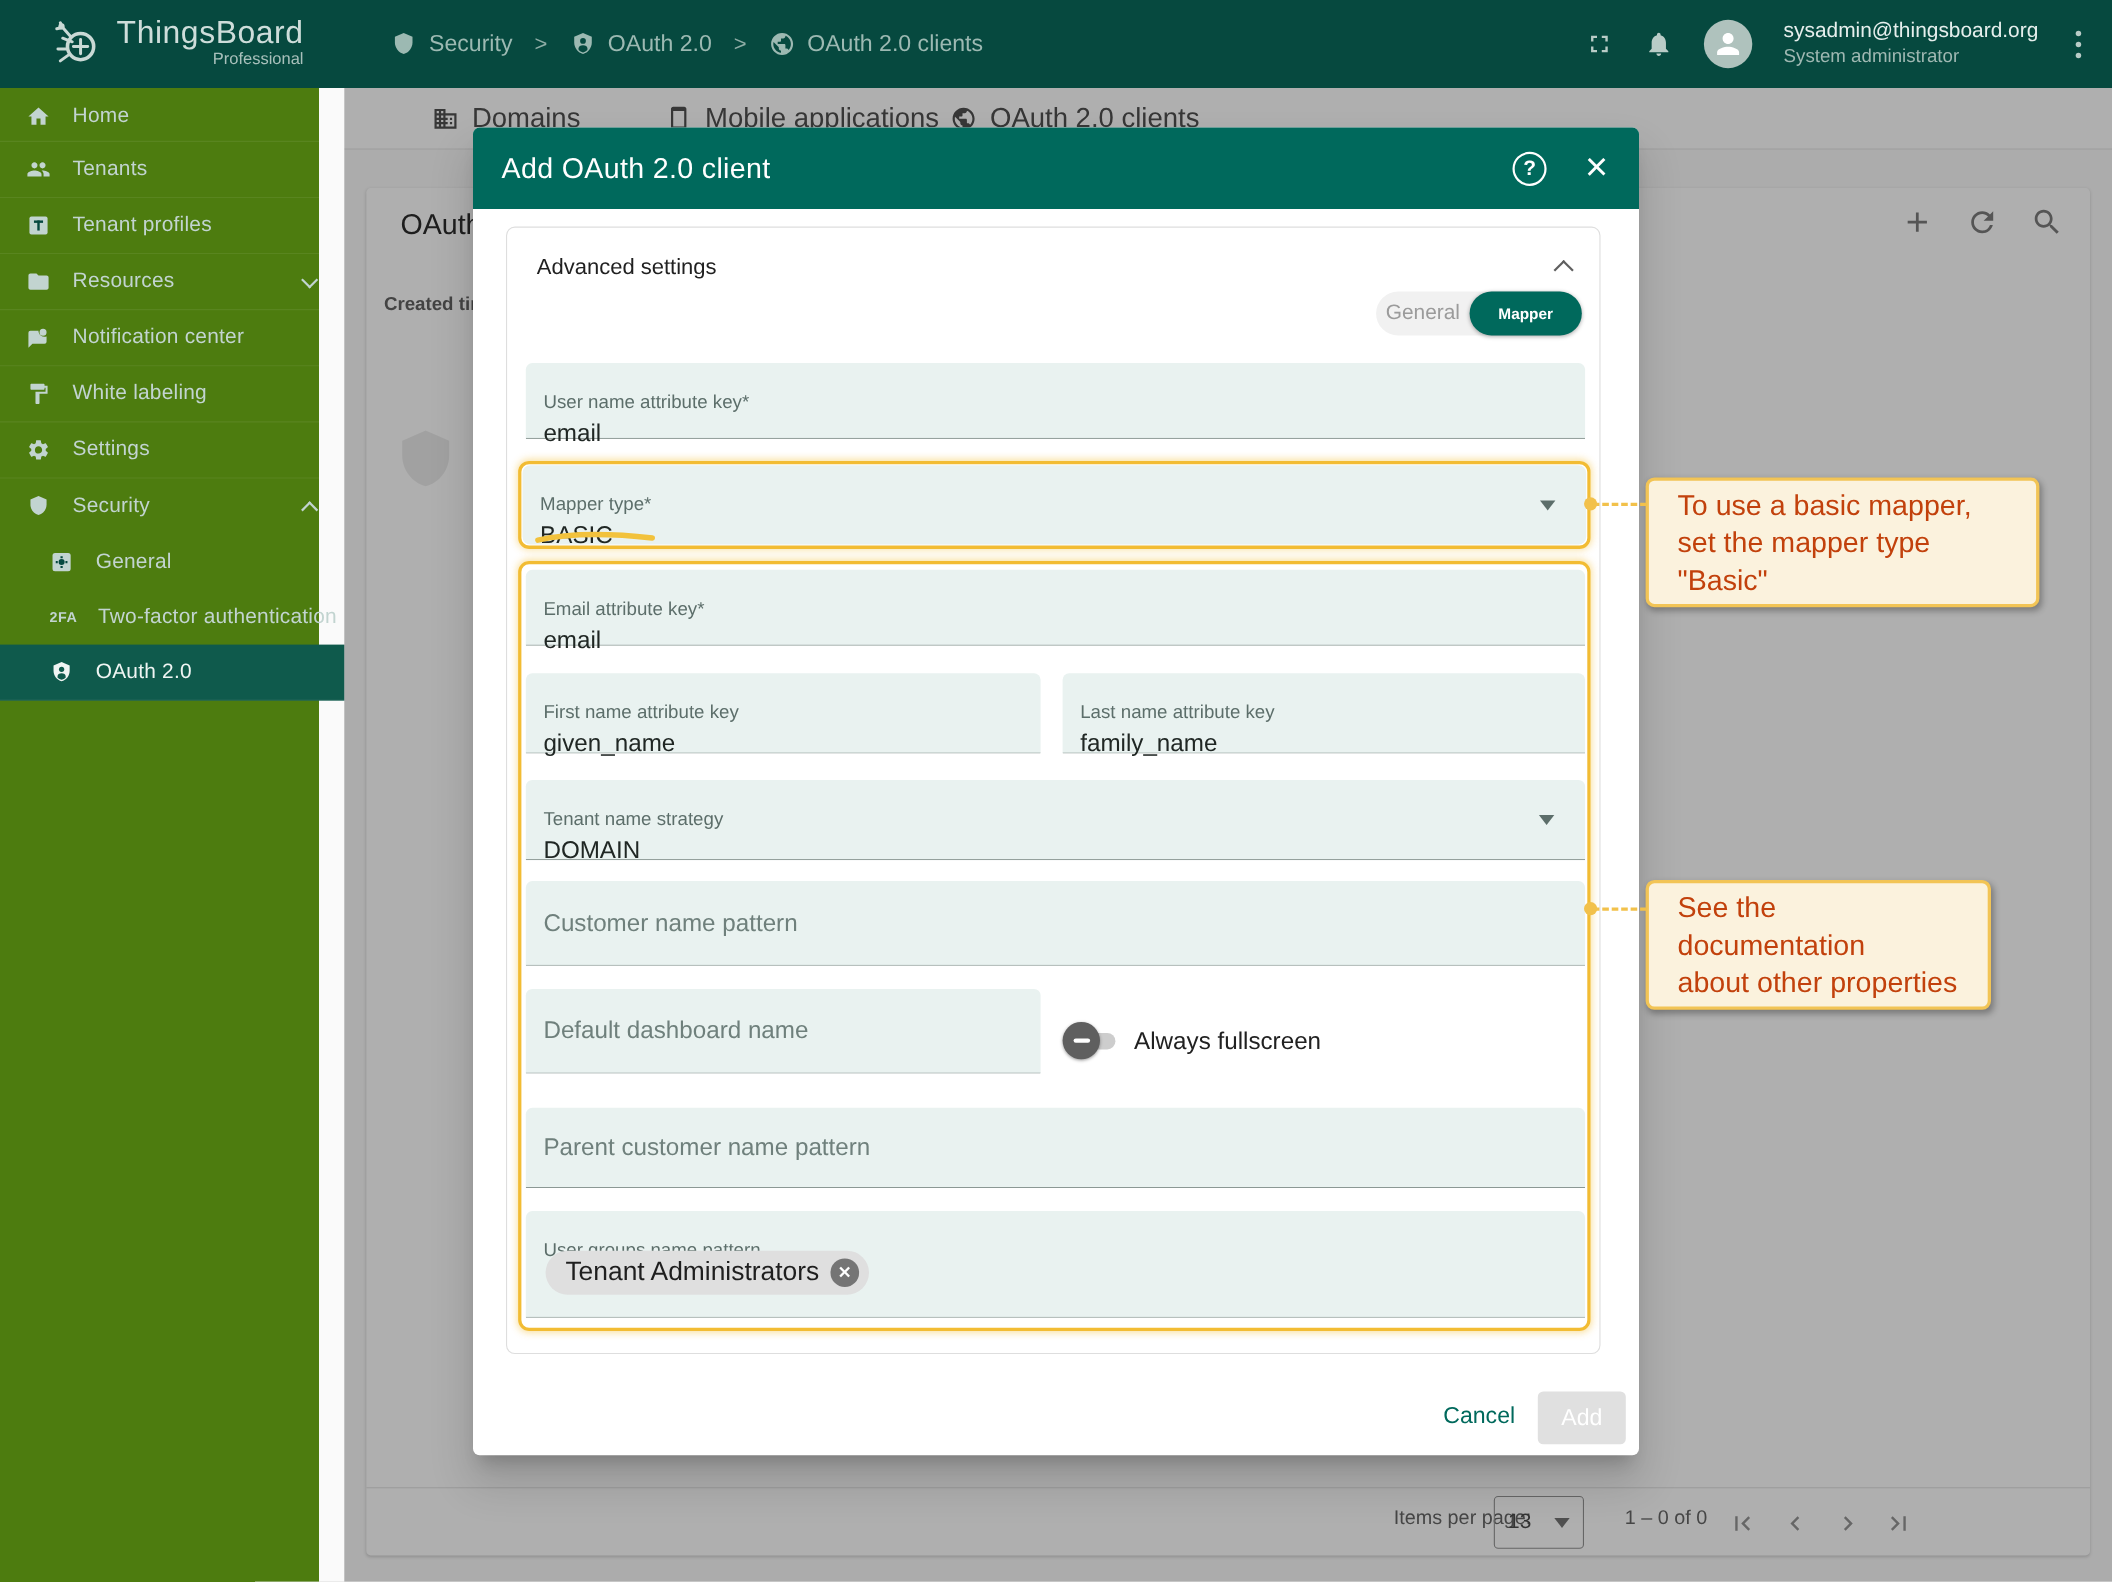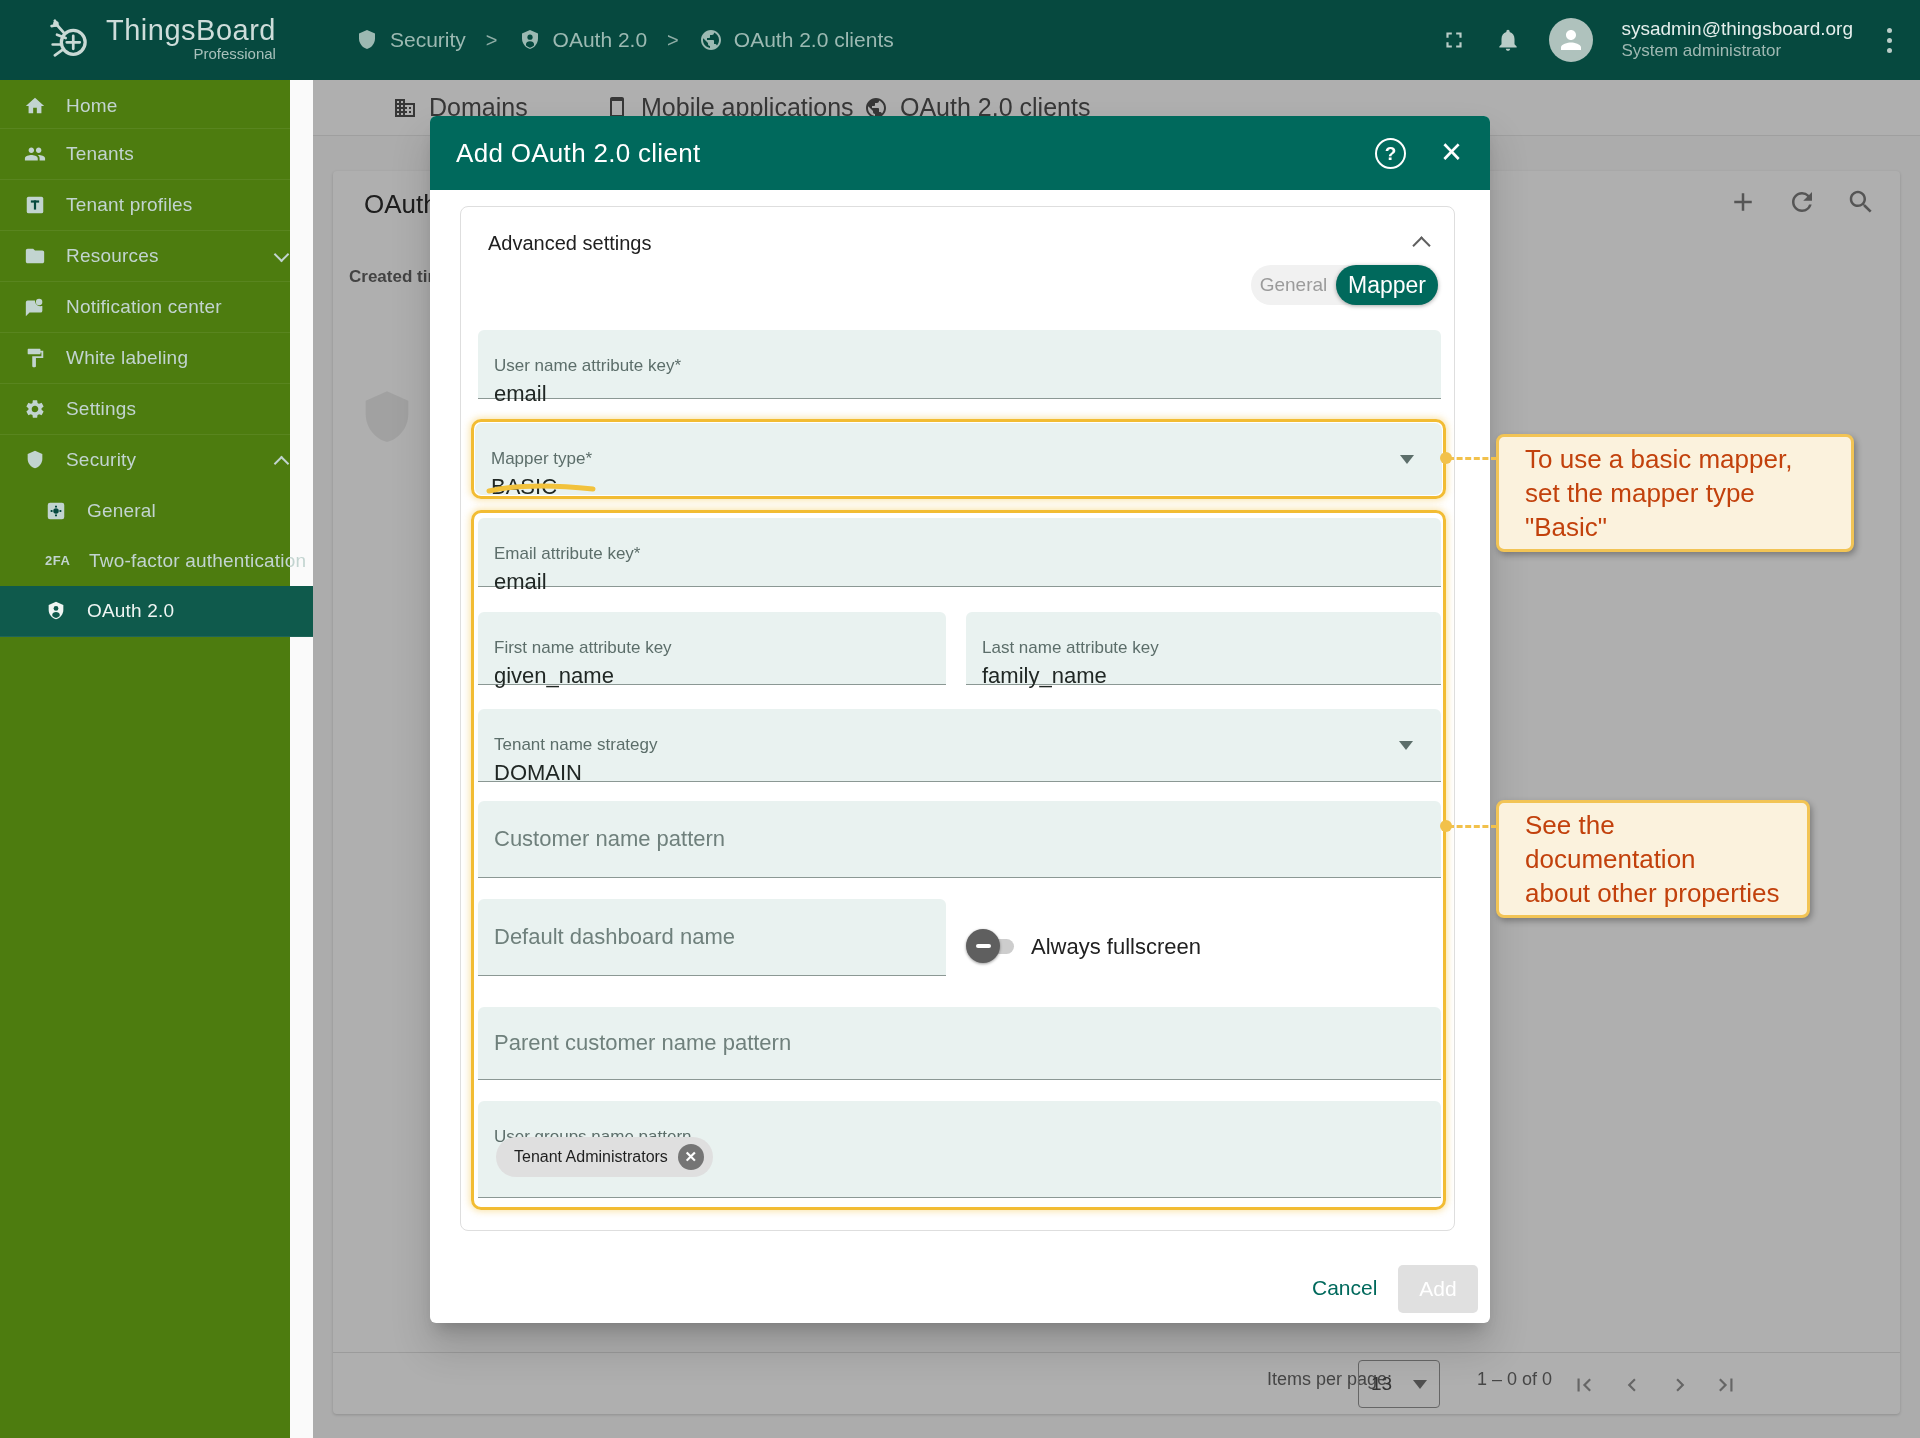--- a/index.html
+++ b/index.html
@@ -56,40 +56,40 @@
   .dialog { position:absolute; left:430px; top:116px; width:1060px; height:1207px; background:#FFFFFF; border-radius:6px; z-index:10; box-shadow:0 11px 15px -7px rgba(0,0,0,.2), 0 24px 38px 3px rgba(0,0,0,.14); }
   .dlg-header { position:absolute; left:0; top:0; width:1060px; height:74px; background:#00695C; border-radius:6px 6px 0 0; display:flex; align-items:center; padding:0 26px; color:#FFF; }
   .dlg-title { font-size:26px; font-weight:500; letter-spacing:.3px; }
   .help-btn { position:absolute; right:84px; top:22px; width:31px; height:31px; border:2.5px solid #FFF; border-radius:50%; display:flex; align-items:center; justify-content:center; font-size:19px; font-weight:bold; color:#FFF; }
   .close-btn { position:absolute; right:28px; top:16px; font-size:36px; font-weight:300; color:#FFF; line-height:40px; }
   .panel { position:absolute; left:30px; top:90px; width:995px; height:1025px; border:1px solid #DEDEDE; border-radius:8px; }
   .panel-title { position:absolute; left:27px; top:25px; font-size:20px; font-weight:500; color:#212121; }
   .panel-chev { position:absolute; right:26px; top:32px; width:13px; height:13px; border-top:2.5px solid #5F5F5F; border-right:2.5px solid #5F5F5F; transform:rotate(-45deg); }
   .mode-toggle { position:absolute; left:790px; top:58px; width:187px; height:40px; background:#F1F1F1; border-radius:20px; display:flex; align-items:center; }
   .mode-general { flex:1; text-align:center; color:#9B9B9B; font-size:19px; }
-  .mode-mapper { width:102px; height:40px; background:#00695C; border-radius:20px; color:#FFF; font-size:23px; font-weight:400; display:flex; align-items:center; justify-content:center; box-shadow:0 1px 4px rgba(0,0,0,.35); }
+  .mode-mapper { width:102px; height:40px; background:#00695C; border-radius:20px; color:#FFF; font-size:14px; font-weight:700; display:flex; align-items:center; justify-content:center; box-shadow:0 1px 4px rgba(0,0,0,.35); }
 
   .field { position:absolute; background:#E9F2F0; border-radius:6px 6px 0 0; border-bottom:1px solid #8B9894; padding:10px 16px; }
   .field.noline { border-bottom:none; border-radius:7px; }
   .f-label { font-size:17px; color:#5C6E6A; line-height:21px;margin-top:15px; }
   .f-value { font-size:22px; color:#202724; margin-top:5px; }
   .field.center { display:flex; align-items:center; }
   .f-ph { font-size:22px; color:#6F807C; }
   .dd { position:absolute; right:28px; top:50%; margin-top:-4px; }
 
   .hl { position:absolute; border:3px solid #F2BC33; border-radius:10px; box-shadow:0 0 7px 1px rgba(242,188,51,.45); }
 
   .switch { position:absolute; left:505px; top:722px; width:58px; height:34px; }
   .sw-track { position:absolute; left:8px; top:10px; width:40px; height:15px; border-radius:8px; background:#CDCDCD; }
   .sw-thumb { position:absolute; left:0; top:0; width:34px; height:34px; border-radius:50%; background:#5F5F5F; box-shadow:0 1px 3px rgba(0,0,0,.4); display:flex; align-items:center; justify-content:center; }
   .sw-minus { width:15px; height:3.5px; background:#FFF; border-radius:2px; }
   .sw-label { position:absolute; left:570px; top:727px; font-size:22px; color:#212121; }
 
   .chip { position:absolute; left:18px; top:36px; height:40px; background:#DFDFDF; border-radius:20px; display:flex; align-items:center; gap:10px; padding:0 9px 0 18px; }
-  .chip-text { font-size:16px; color:#1F1F1F; }
+  .chip-text { font-size:24px; color:#1F1F1F; }
   .chip-x { width:26px; height:26px; border-radius:50%; background:#757575; color:#FFF; font-size:15px; font-weight:bold; display:flex; align-items:center; justify-content:center; }
 
   .cancel-btn { position:absolute; left:870px; top:1154px; font-size:21px; font-weight:500; color:#00695C; padding:6px 12px; }
   .add-btn { position:absolute; left:968px; top:1149px; width:80px; height:48px; background:#E0E0E0; border-radius:5px; color:#FFFFFF; font-size:21px; font-weight:500; display:flex; align-items:center; justify-content:center; }
 
   
   .ann { position:absolute; background:#FBF2DD; border:3px solid #F2C455; border-radius:8px; padding:5px 26px; font-size:26px; line-height:34px; color:#c2410c; z-index:30; box-shadow:2px 3px 6px rgba(0,0,0,.3); }
   .conn { position:absolute; border-top:3px dashed #F2C14B; z-index:31; }
   .conn-dot { position:absolute; width:12px; height:12px; border-radius:50%; background:#F2C14B; z-index:31; }
   svg { display:block; }

